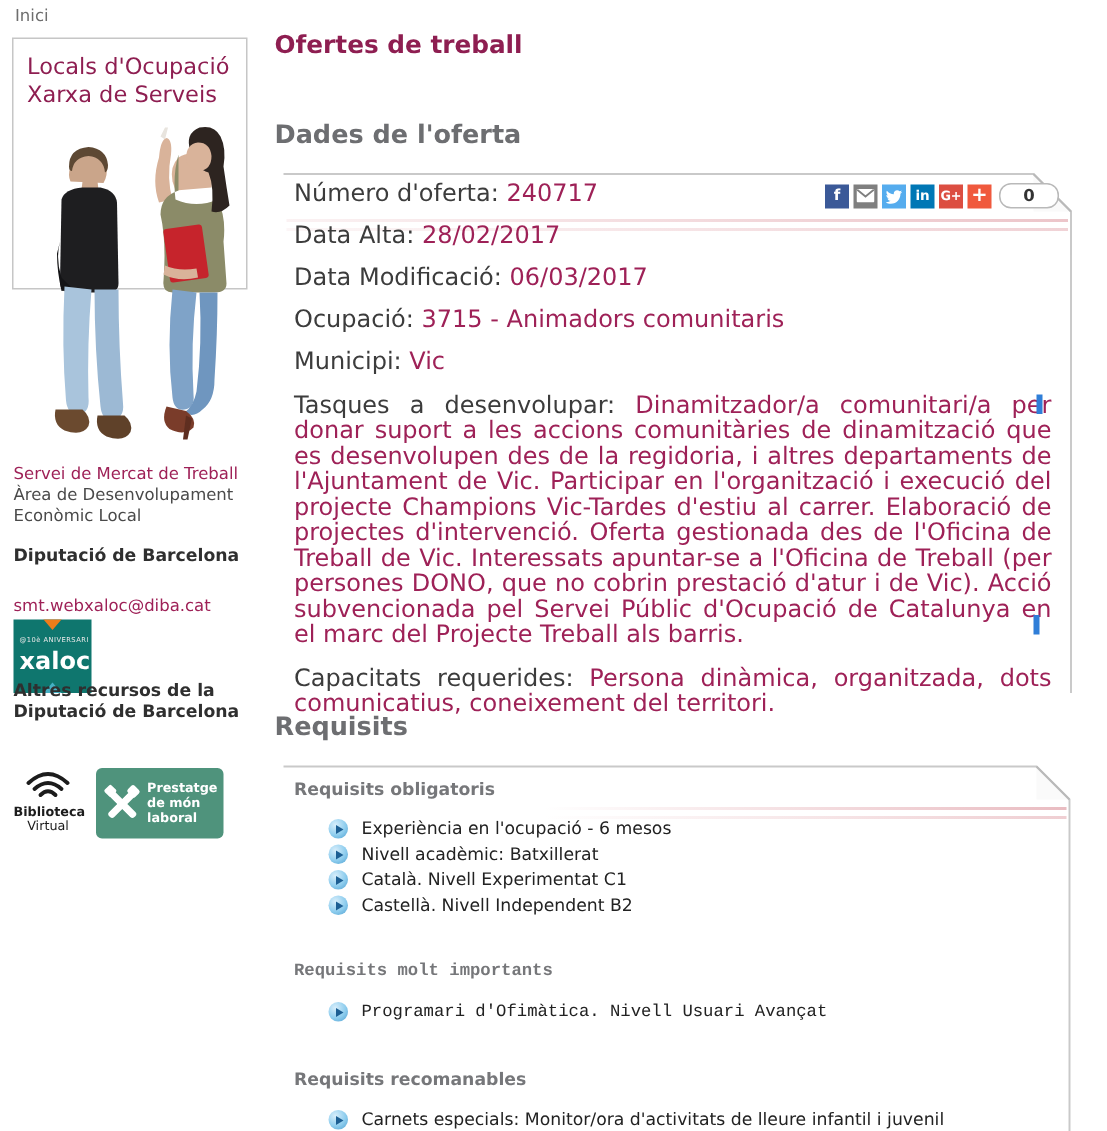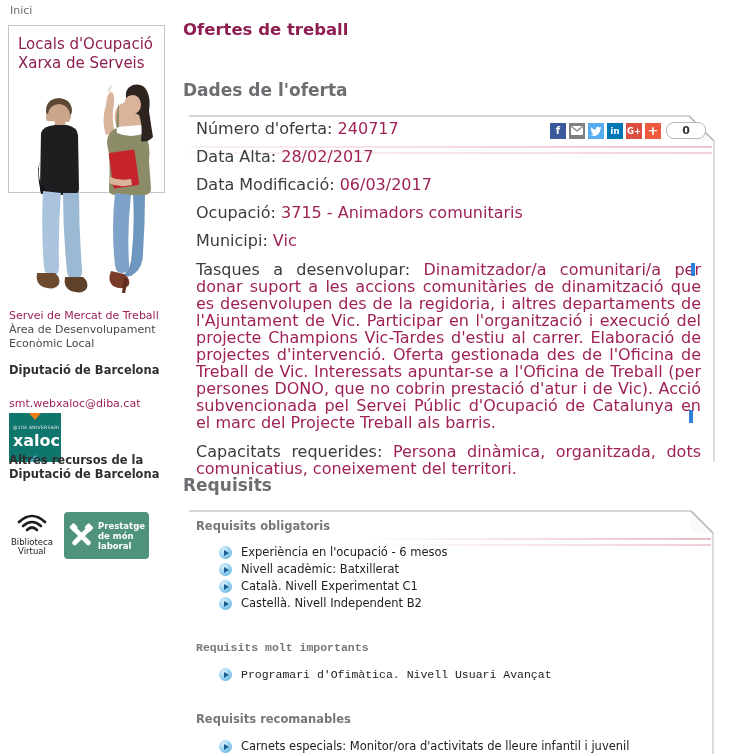--- a/index.html
+++ b/index.html
@@ -21,21 +21,21 @@
   .side-bold { color:#2f2f2f; font-weight:bold; font-size:11.5px; }
   .xaloc { position:absolute; left:1px; top:388px; width:52px; height:49px; background:#0f766e; overflow:hidden; cursor:pointer; }
   .xaloc .tri-top { position:absolute; left:14px; top:-7px; width:0; height:0;
     border-left:12px solid transparent; border-right:12px solid transparent; border-top:14px solid #ef7d1a; }
   .xaloc .tri-bot { position:absolute; left:14px; bottom:-7px; width:0; height:0;
     border-left:12px solid transparent; border-right:12px solid transparent; border-bottom:14px solid #45b0c4; }
   .xaloc .ann { position:absolute; left:4px; top:12px; font-size:4.5px; color:#e8e8e8; letter-spacing:.3px; }
   .xaloc .nm { position:absolute; left:4px; top:18px; font-size:16px; font-weight:bold; color:#fff; }
   .res-logos { position:absolute; left:1px; top:487px; display:flex; gap:9px; align-items:flex-start; }
   .bib { width:46px; text-align:center; cursor:pointer; }
-  .bib .bib-txt1 { font-size:8.5px; font-weight:normal; color:#1c1c1c; line-height:9px; }
+  .bib .bib-txt1 { font-size:8.5px; font-weight:bold; color:#1c1c1c; line-height:9px; }
   .bib .bib-txt2 { font-size:8.5px; color:#1c1c1c; line-height:9px; }
   .prestatge { width:85px; height:47px; background:#4f937c; border-radius:4px; display:flex; align-items:center; padding:4px; cursor:pointer; }
   .prestatge .ptxt { color:#fff; font-size:8.5px; font-weight:bold; line-height:10px; margin-left:3px; }
 
   
   .main { position:absolute; left:183px; top:20px; width:545px; }
   .page-title { color:#8e1e51; font-size:16.5px; font-weight:bold; }
   .sec-head { position:absolute; left:0; color:#6d6e71; font-size:17px; font-weight:bold; }
   .panel { position:absolute; left:0; width:539px; }
   .panel-border { position:absolute; left:0; top:0; pointer-events:none; }

